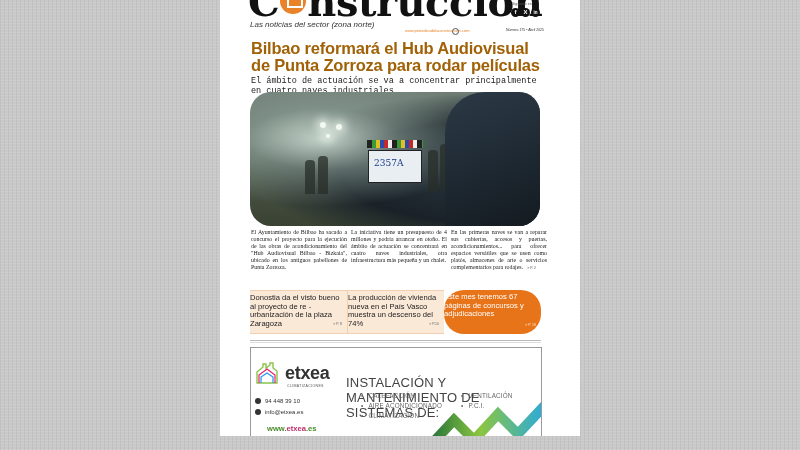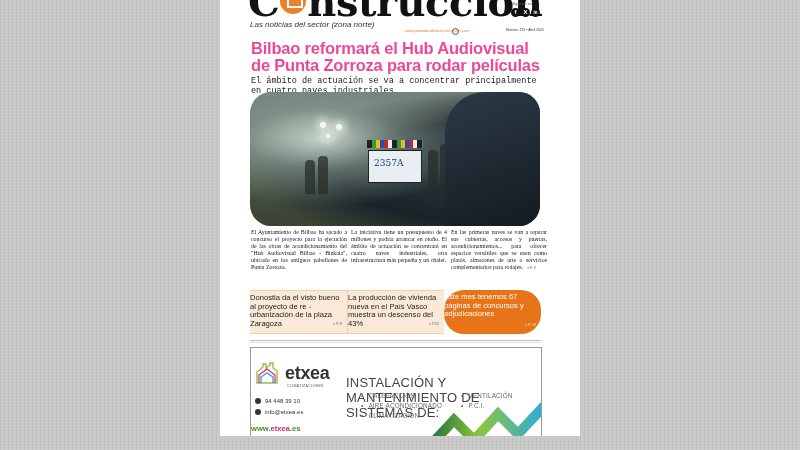--- a/index.html
+++ b/index.html
@@ -50,21 +50,21 @@
     .issue-info { position: absolute; left: 286px; top: 28px; font-size: 3.5px; color: #333; }
     .follow-label { position: absolute; left: 292px; top: 2px; font-size: 3.5px; color: #555; }
     .social-row { position: absolute; left: 291px; top: 8px; display: flex; gap: 1px; }
     .social-icon {
       width: 9px; height: 9px; border-radius: 50%; background: #111; color: #fff;
       font-size: 6px; font-weight: bold; text-align: center; line-height: 9px;
     }
     
     .headline {
       position: absolute; left: 31px; top: 40px; width: 300px;
-      font-size: 16.5px; font-weight: bold; line-height: 17px; color: #ec4899; letter-spacing: -0.2px;
+      font-size: 16.5px; font-weight: bold; line-height: 17px; color: #a16207; letter-spacing: -0.2px;
     }
     .subhead {
       position: absolute; left: 31px; top: 76px; width: 300px;
       font-family: Liberation Mono, monospace; font-size: 8.5px; color: #222;
     }
     
     .photo {
       position: absolute; left: 30px; top: 92px; width: 290px; height: 134px;
       background:
         radial-gradient(ellipse at 25% 35%, rgba(210,225,215,0.9) 0%, rgba(140,160,150,0.6) 25%, transparent 55%),
@@ -120,21 +120,21 @@
     .ad-brand-sub { position: absolute; left: 36px; top: 36px; font-size: 3.6px; color: #555; letter-spacing: 0.3px; }
     .ad-headline { position: absolute; left: 95px; top: 27px; font-size: 13px; color: #444; letter-spacing: 0.2px; }
     .ad-services {
       position: absolute; left: 110px; top: 44px; width: 170px;
       display: grid; grid-template-columns: 100px 70px; row-gap: 3px;
       font-size: 6.3px; color: #666; letter-spacing: 0.2px;
     }
     .ad-services span::before { content: "•"; margin-right: 5px; color: #666; }
     .ad-contact { position: absolute; left: 4px; font-size: 6px; color: #333; display: flex; align-items: center; gap: 4px; }
     .ad-contact .dot { width: 6px; height: 6px; border-radius: 50%; background: #333; display: inline-block; }
-    .ad-web { position: absolute; left: 0; top: 76px; font-size: 7.6px; font-weight: bold; color: #4a8a2a; }
+    .ad-web { position: absolute; left: 16px; top: 76px; font-size: 7.6px; font-weight: bold; color: #4a8a2a; }
     .ad-web .etx { color: #c0306a; }
     .ad-address { position: absolute; left: 4px; top: 89px; font-size: 3.6px; color: #555; }
     .ad-waves { position: absolute; left: 175px; top: 40px; width: 120px; height: 70px; }
   </style>
 </head>
 <body>
 
 <div class="page">
 
   <div class="masthead-title">
@@ -173,21 +173,21 @@
     <p>La iniciativa tiene un presupuesto de 4 millones y podría arrancar en otoño. El ámbito de actuación se concentrará en cuatro naves industriales, otra infraestructura más pequeña y un chalet.</p>
     <p><span>En las primeras naves se van a reparar sus cubiertas, accesos y puertas, acondicionamientos... para ofrecer espacios versátiles que se usen como platós, almacenes de arte o servicios complementarios para rodajes.</span><span class="page-ref">&gt; P. 2</span></p>
   </div>
 
   <div class="teasers">
     <div class="teaser beige">
       <span>Donostia da el visto bueno al proyecto de re - urbanización de la plaza Zaragoza</span>
       <span class="ref">&gt; P. 8</span>
     </div>
     <div class="teaser beige">
-      <span>La producción de vivienda nueva en el País Vasco muestra un descenso del 43%</span>
+      <span>La producción de vivienda nueva en el País Vasco muestra un descenso del 74%</span>
       <span class="ref">&gt; P.10</span>
     </div>
     <div class="teaser orange">
       <span>Este mes tenemos 67 páginas de concursos y adjudicaciones</span>
       <span class="ref">&gt; P. 18</span>
     </div>
   </div>
 
   <div class="ad-rule"></div>
   <div class="ad-rule2"></div>

